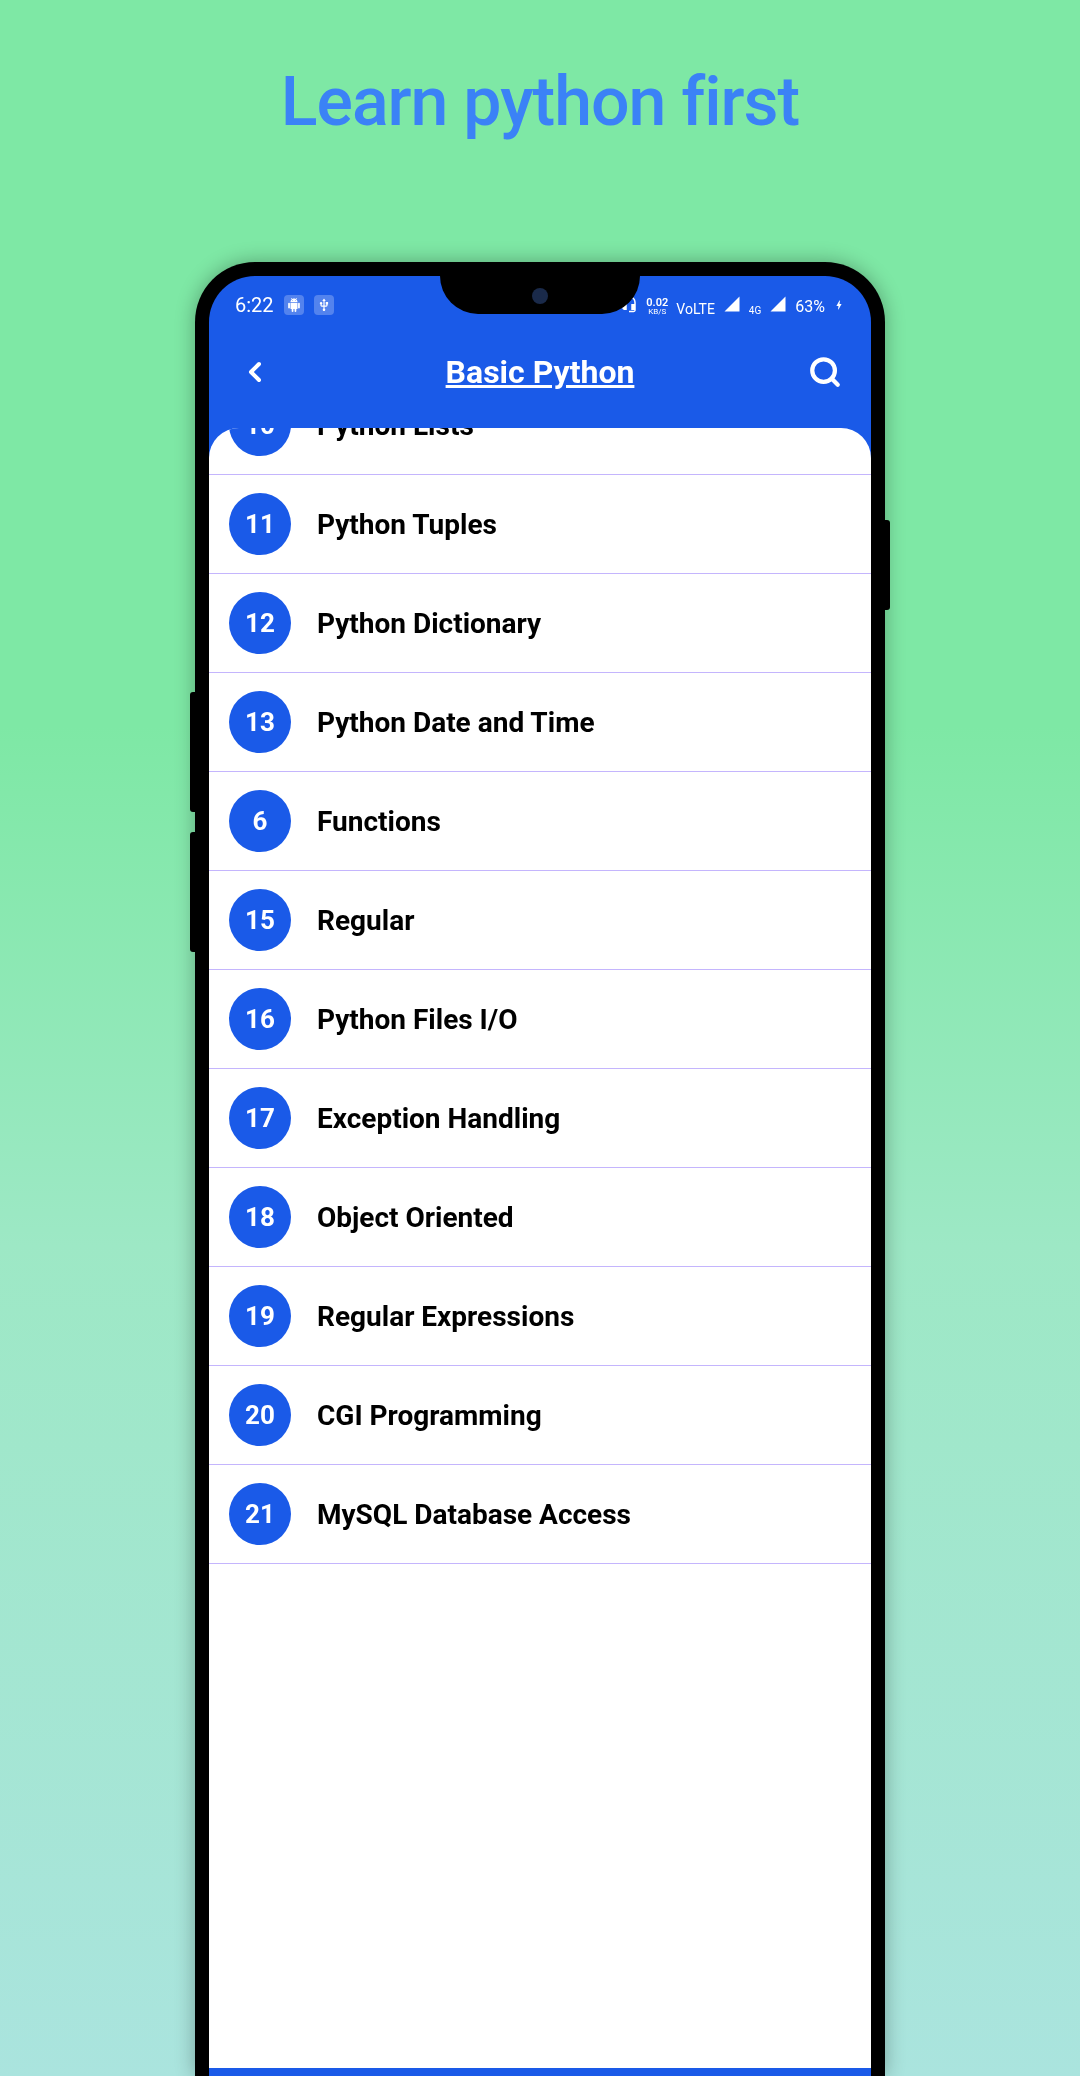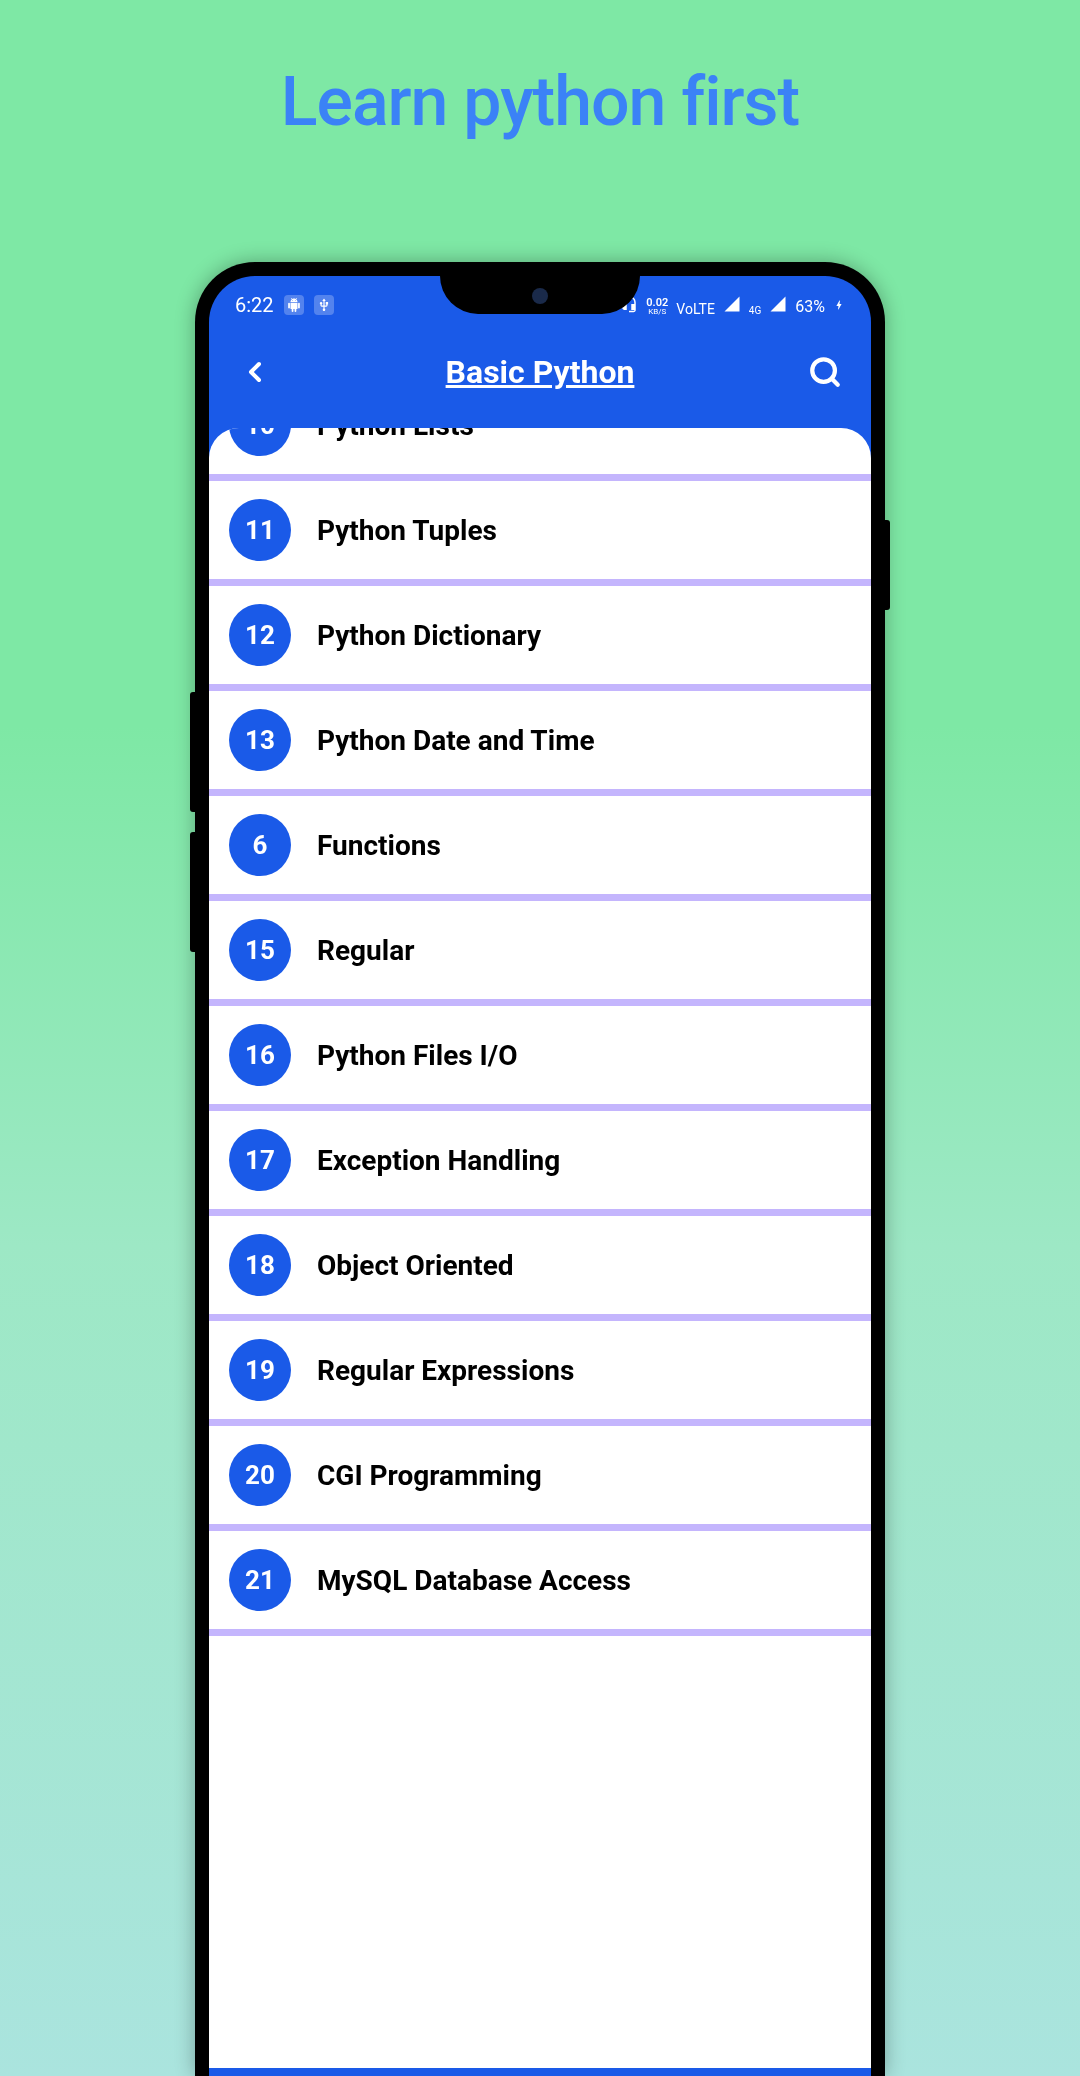--- a/index.html
+++ b/index.html
@@ -160,21 +160,21 @@
       top: -52px;
       left: 0;
       right: 0;
       padding: 0 0;
     }
     
     .list-item {
       display: flex;
       align-items: center;
       padding: 18px 20px;
-      border-bottom: 7px solid #c4b5fd;
+      border-bottom: 1px solid #c4b5fd;
       gap: 26px;
     }
     
     .item-number {
       width: 62px;
       height: 62px;
       min-width: 62px;
       border-radius: 50%;
       background: #1a5ae8;
       color: white;

